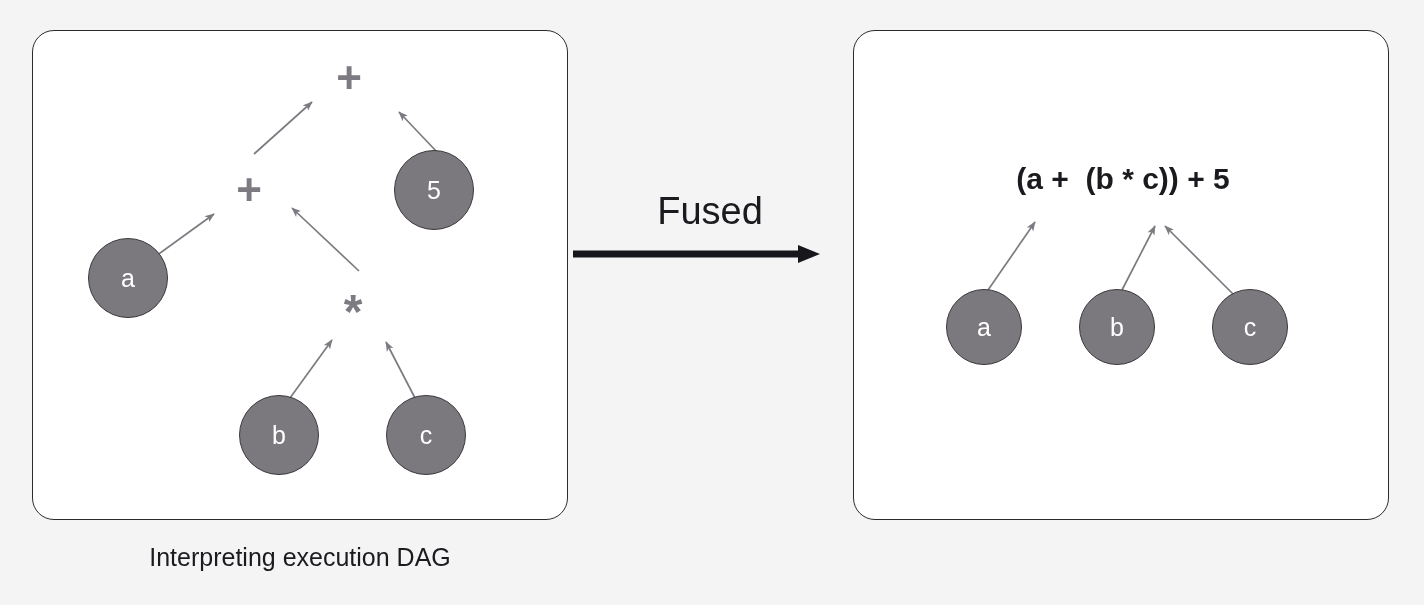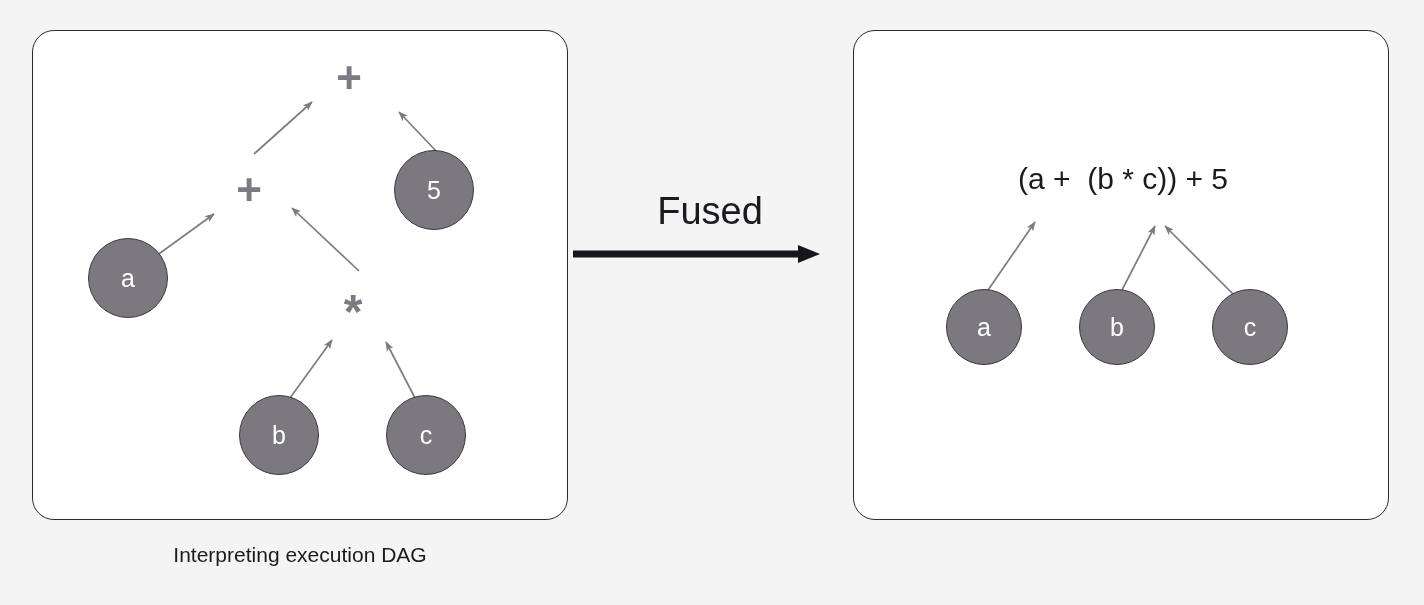--- a/index.html
+++ b/index.html
@@ -71,38 +71,39 @@
   #fused-expression {
     position: absolute;
     left: 953px;
     top: 162px;
     width: 340px;
     text-align: center;
     font-size: 30px;
     color: #1b1b1f;
     white-space: pre;
     font-family: "Liberation Sans", sans-serif;
+    font-weight: bold;
   }
 
   
   #fused-label {
     position: absolute;
     left: 610px;
     top: 190px;
     width: 200px;
     text-align: center;
     font-size: 38px;
     color: #1b1b1f;
     font-family: "Liberation Sans", sans-serif;
   }
 
   
   .caption {
     position: absolute;
-    font-size: 21px;
+    font-size: 25px;
     color: #1b1b1f;
     text-align: center;
     font-family: "Liberation Sans", sans-serif;
   }
   #caption-left  { left: 32px;  top: 543px; width: 536px; }
   #caption-right { left: 853px; top: 543px; width: 536px; }
 </style>
 </head>
 <body>
 

